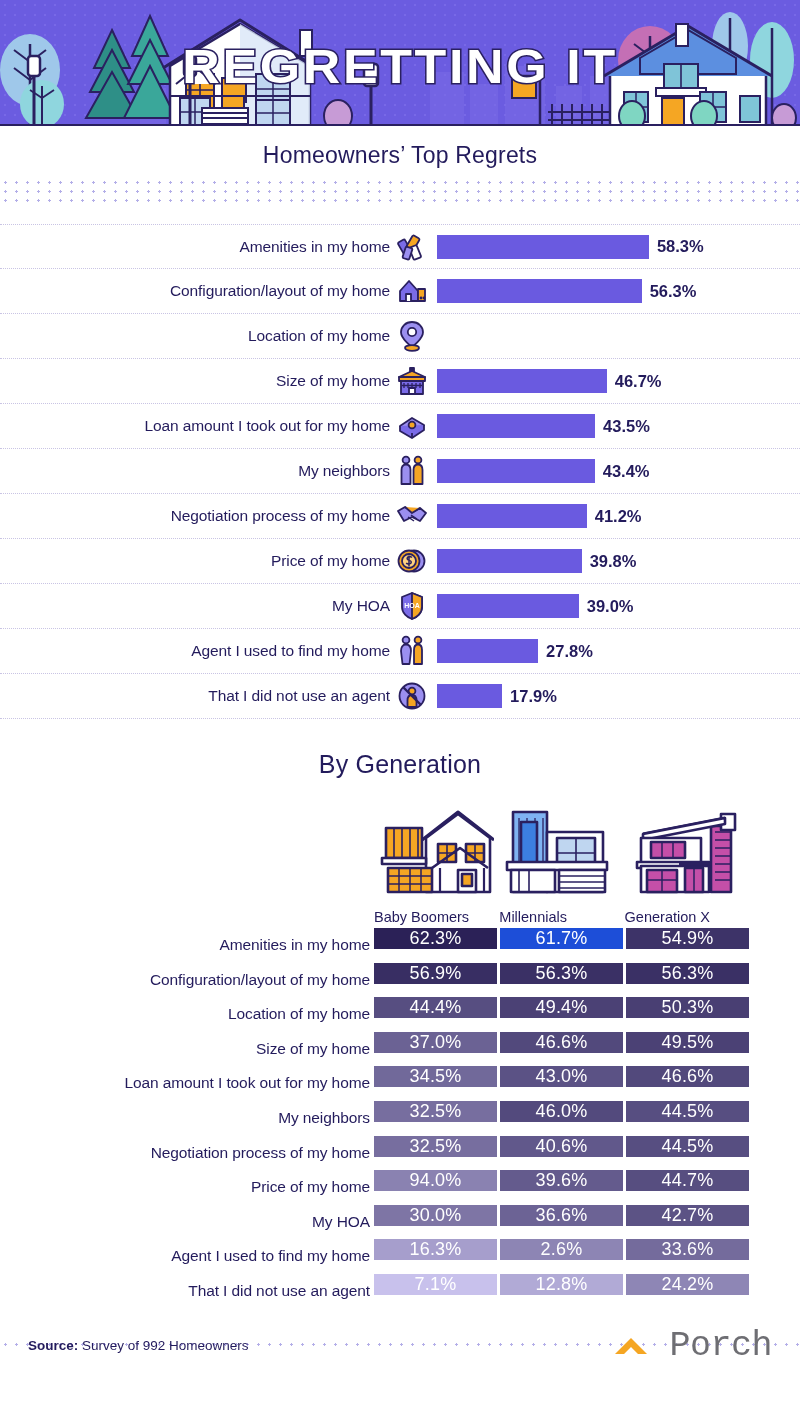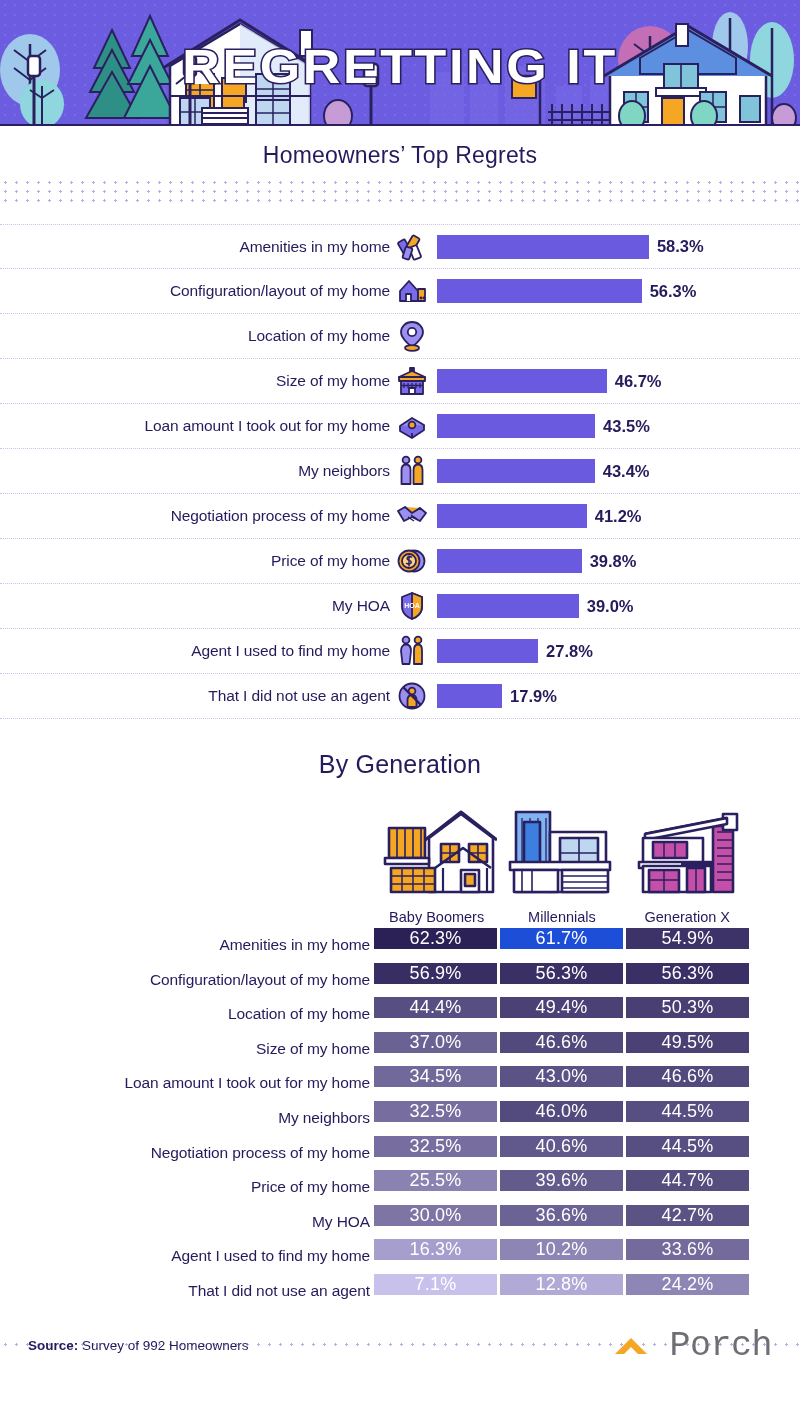--- a/index.html
+++ b/index.html
@@ -117,21 +117,21 @@
     letter-spacing:.2px;
   }
   .gen-heads {
     position:absolute; top:795px; left:374px;
     width:376px; height:130px;
     display:flex;
   }
   .gen-head {
     width:125.3px;
     display:flex; flex-direction:column;
-    align-items:center; justify-content:flex-end;
+    justify-content:flex-end;
   }
   .gen-head svg { display:block; }
   .gen-head-label {
     font-size:14.5px;
     color:#231B5C;
     margin-top:5px;
     font-weight:500;
   }
 
   .gentable {
@@ -638,38 +638,38 @@
       <div class="gt-label">Negotiation process of my home</div>
       <div class="gt-cells">
         <div class="gt-cell" style="background: rgb(119, 110, 159);">32.5%</div>
         <div class="gt-cell" style="background: rgb(97, 88, 139);">40.6%</div>
         <div class="gt-cell" style="background: rgb(87, 78, 129);">44.5%</div>
       </div>
     </div>
     <div class="gt-row">
       <div class="gt-label">Price of my home</div>
       <div class="gt-cells">
-        <div class="gt-cell" style="background: rgb(138, 130, 177);">25.5%</div>
+        <div class="gt-cell" style="background: rgb(138, 130, 177);">94.0%</div>
         <div class="gt-cell" style="background: rgb(100, 91, 141);">39.6%</div>
         <div class="gt-cell" style="background: rgb(87, 78, 128);">44.7%</div>
       </div>
     </div>
     <div class="gt-row">
       <div class="gt-label">My HOA</div>
       <div class="gt-cells">
         <div class="gt-cell" style="background: rgb(126, 117, 165);">30.0%</div>
         <div class="gt-cell" style="background: rgb(108, 99, 149);">36.6%</div>
         <div class="gt-cell" style="background: rgb(92, 83, 133);">42.7%</div>
       </div>
     </div>
     <div class="gt-row">
       <div class="gt-label">Agent I used to find my home</div>
       <div class="gt-cells">
         <div class="gt-cell" style="background: rgb(166, 158, 204);">16.3%</div>
-        <div class="gt-cell" style="background: rgb(141, 133, 180);">10.2%</div>
+        <div class="gt-cell" style="background: rgb(141, 133, 180);">2.6%</div>
         <div class="gt-cell" style="background: rgb(116, 107, 156);">33.6%</div>
       </div>
     </div>
     <div class="gt-row">
       <div class="gt-label">That I did not use an agent</div>
       <div class="gt-cells">
         <div class="gt-cell" style="background: rgb(200, 193, 236);">7.1%</div>
         <div class="gt-cell" style="background: rgb(177, 170, 214);">12.8%</div>
         <div class="gt-cell" style="background: rgb(142, 134, 181);">24.2%</div>
       </div>

